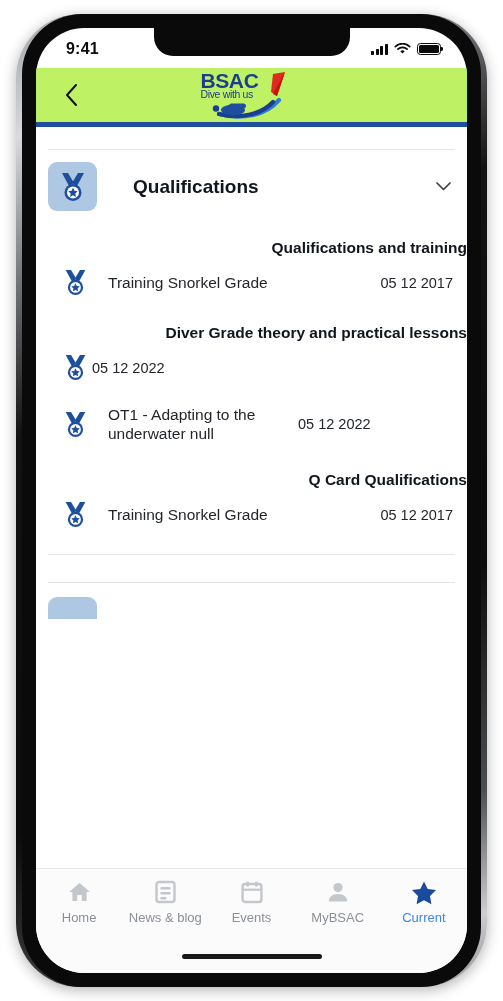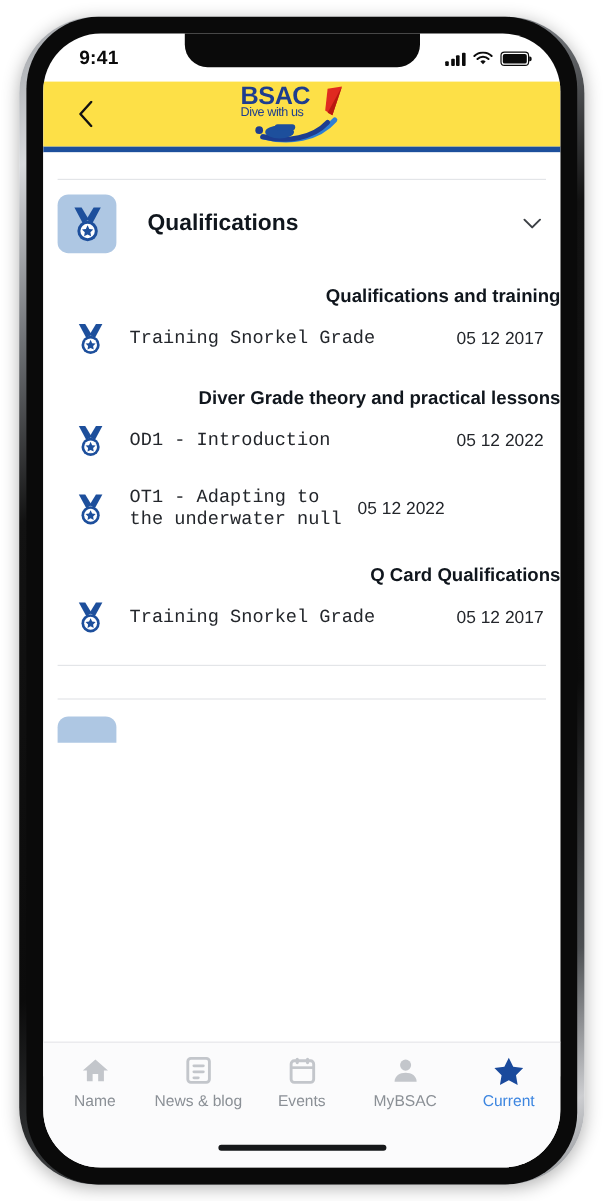--- a/index.html
+++ b/index.html
@@ -78,21 +78,21 @@
     width:2px; height:4px; background:#0b0b0b; border-radius:0 1.4px 1.4px 0;
   }
   .batt span { display:block; height:100%; width:100%; background:#0b0b0b; border-radius:1.6px; }
 
   
   .appbar {
     position: relative;
     height: 54px;
     display: flex; align-items: center;
     padding: 0 18px;
-    background: #fde047;
+    background: #bef264;
   }
   .back-btn {
     width: 34px; height: 34px;
     display: flex; align-items: center; justify-content: center;
     cursor: pointer;
   }
   .logo-area {
     position: absolute; left: 0; right: 0; top: 2px;
     display: flex; justify-content: center;
     pointer-events: none;
@@ -139,39 +139,39 @@
   .tile {
     width: 49px; height: 49px;
     border-radius: 9px;
     background: #aec7e3;
     display: flex; align-items: center; justify-content: center;
     flex: none;
   }
   .section-title {
     flex: 1;
     font-size: 19px; font-weight: bold; color: #10161d;
-    margin-left: 26px;
+    margin-left: 36px;
   }
   .chev { width: 20px; display:flex; align-items:center; justify-content:center; }
 
   .group-title {
     font-size: 15.5px; font-weight: bold; color: #10161d;
     padding: 16px 0 0 22px;
     text-align: right;
   }
   .row {
     display: flex; align-items: center;
     padding: 12px 14px 12px 22px;
     min-height: 46px;
   }
   .row .m-icon { width: 34px; flex: none; display:flex; justify-content:center; }
   .row .r-label {
     flex: 1;
     font-size: 15.5px; color: #23262b; line-height: 19px;
-    margin-left: 16px; padding-right: 8px; font-family: Liberation Mono, monospace;
+    margin-left: 16px; padding-right: 8px;
   }
   .row .r-date {
     font-size: 14.5px; color: #23262b; white-space: nowrap;
     flex: none;
   }
   .row-div { height: 1px; background: #e3e5e8; margin: 4px 12px 0 12px; }
 
   .peek-tile {
     width: 49px; height: 22px;
     border-radius: 9px 9px 0 0;
@@ -300,21 +300,20 @@
       <div class="row">
         <div class="m-icon">
           <svg width="25" height="27" viewBox="0 0 28 30">
             <path d="M3 1 L9 1 L15 11 L10 14 Z" fill="#1d4f9c"></path>
             <path d="M25 1 L19 1 L13 11 L18 14 Z" fill="#1d4f9c"></path>
             <circle cx="14" cy="20.5" r="8.5" fill="#1d4f9c"></circle>
             <circle cx="14" cy="20.5" r="6" fill="#ffffff"></circle>
             <path d="M14 15.8 15.45 18.85 18.7 19.3 16.35 21.6 16.9 24.9 14 23.35 11.1 24.9 11.65 21.6 9.3 19.3 12.55 18.85 Z" fill="#1d4f9c"></path>
           </svg>
         </div>
-        <div class="r-label">OD1 - Introduction</div>
         <div class="r-date">05 12 2022</div>
       </div>
       <div class="row">
         <div class="m-icon">
           <svg width="25" height="27" viewBox="0 0 28 30">
             <path d="M3 1 L9 1 L15 11 L10 14 Z" fill="#1d4f9c"></path>
             <path d="M25 1 L19 1 L13 11 L18 14 Z" fill="#1d4f9c"></path>
             <circle cx="14" cy="20.5" r="8.5" fill="#1d4f9c"></circle>
             <circle cx="14" cy="20.5" r="6" fill="#ffffff"></circle>
             <path d="M14 15.8 15.45 18.85 18.7 19.3 16.35 21.6 16.9 24.9 14 23.35 11.1 24.9 11.65 21.6 9.3 19.3 12.55 18.85 Z" fill="#1d4f9c"></path>
@@ -344,21 +343,21 @@
       <div class="peek-tile"></div>
     </div>
 
     <div class="tabbar">
       <div class="tab">
         <div class="ticon">
           <svg width="25" height="24" viewBox="0 0 25 24">
             <path d="M12.5 3 L23 12 L19.6 12 L19.6 21 L14.8 21 L14.8 15 L10.2 15 L10.2 21 L5.4 21 L5.4 12 L2 12 Z" fill="#c3c6cb"></path>
           </svg>
         </div>
-        <div class="tlabel">Name</div>
+        <div class="tlabel">Home</div>
       </div>
       <div class="tab">
         <div class="ticon">
           <svg width="23" height="24" viewBox="0 0 23 24">
             <rect x="2.5" y="2" width="18" height="20" rx="2.6" fill="none" stroke="#c3c6cb" stroke-width="2.4"></rect>
             <rect x="6.4" y="7" width="10.2" height="2.4" rx="1.2" fill="#c3c6cb"></rect>
             <rect x="6.4" y="12" width="10.2" height="2.4" rx="1.2" fill="#c3c6cb"></rect>
             <rect x="6.4" y="17" width="6" height="2.4" rx="1.2" fill="#c3c6cb"></rect>
           </svg>
         </div>

